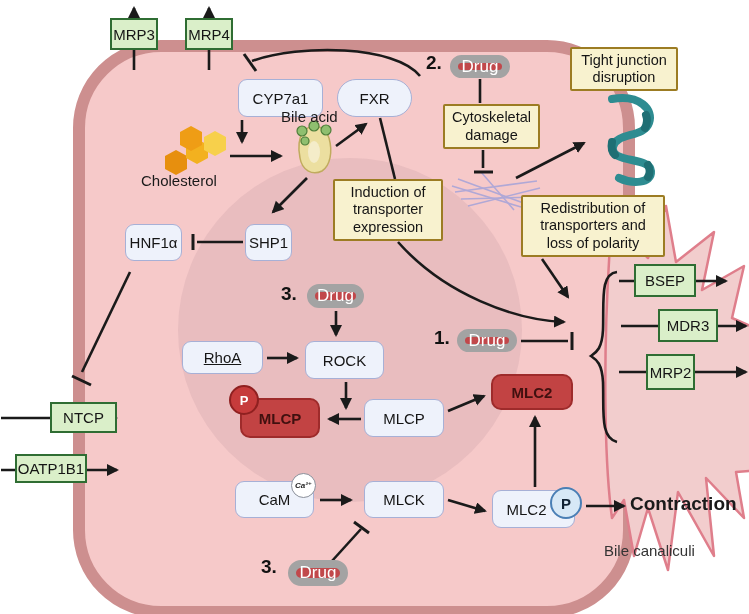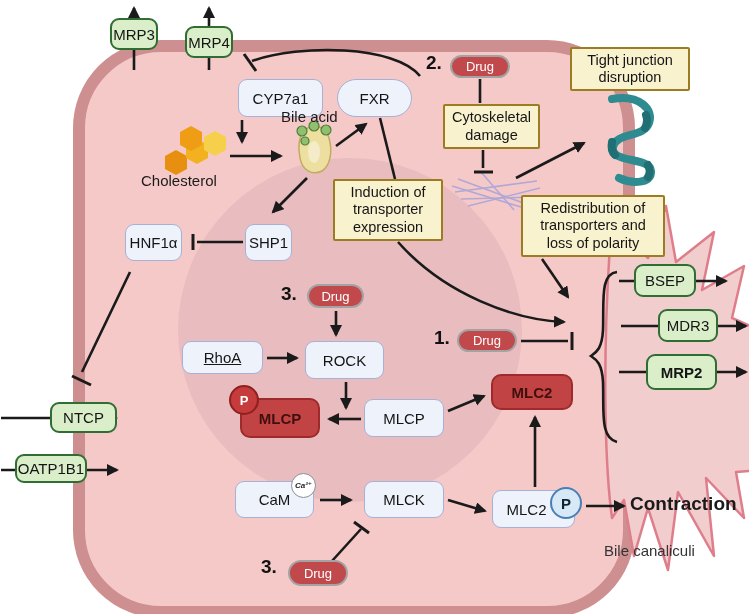--- a/index.html
+++ b/index.html
@@ -6,28 +6,28 @@
   #canvas{position:relative;width:749px;height:614px;overflow:hidden;background:#fff;
           font-family:"Liberation Sans","DejaVu Sans",sans-serif;color:#151515;}
   .abs{position:absolute;}
   #cell{left:73px;top:40px;width:562px;height:578px;box-sizing:border-box;
         background:#f6c9c9;border:12px solid #cd8f8f;border-radius:88px;}
   #nucleus{left:178px;top:158px;width:344px;height:344px;border-radius:50%;
            background:rgba(150,105,120,0.13);}
   svg.overlay{position:absolute;left:0;top:0;}
   .box{position:absolute;display:flex;align-items:center;justify-content:center;
        text-align:center;box-sizing:border-box;}
-  .green{background:#daefc9;border:2px solid #2f6d33;border-radius:9px;font-size:15px;}
+  .green{background:#daefc9;border:2px solid #2f6d33;border-radius:0;font-size:15px;}
   .blue{background:#eef2fb;border:1.6px solid #a7b0d6;border-radius:9px;font-size:15px;}
   .yellow{background:#f8f2cf;border:2px solid #9c7c23;border-radius:2px;
           font-size:14.5px;line-height:1.18;padding:2px 4px;}
   .redbox{background:#c24343;border:2px solid #9e2b2b;border-radius:10px;
           font-size:15px;font-weight:bold;color:#40100f;}
-  .pill{background:#c1484b;border:2px solid #a3a3a3;border-radius:999px;
-        color:#fff;font-size:13px;display:flex;align-items:center;justify-content:center;}
+  .pill{background:#c1484b;border:8px solid #a3a3a3;border-radius:999px;
+        color:#fff;font-size:17px;display:flex;align-items:center;justify-content:center;}
   .stepnum{position:absolute;font-weight:bold;font-size:19px;color:#111;}
   .pcircle{position:absolute;border-radius:50%;display:flex;align-items:center;
            justify-content:center;font-weight:bold;}
   .p-red{background:#c63b3b;border:2px solid #8f2020;color:#fff;font-size:13px;}
   .p-blue{background:#d7e8f6;border:2px solid #4a7fb5;color:#123;font-size:15px;}
   .ca{background:#fff;border:1.5px solid #8a8f9a;color:#222;font-size:8px;}
   .lbl{position:absolute;font-size:15px;color:#1a1a1a;}
 </style>
 </head>
 <body>
@@ -138,26 +138,26 @@
       <line x1="320" y1="500" x2="351" y2="500" marker-end="url(#ah)"></line>
       <line x1="448" y1="500" x2="485" y2="511" marker-end="url(#ah)"></line>
       <line x1="586" y1="506" x2="624" y2="506" marker-end="url(#ah)"></line>
 
       <line x1="332" y1="561" x2="361" y2="529"></line>
       <line x1="354" y1="522" x2="369" y2="533" stroke-width="3"></line>
     </g>
   </svg>
 
   <div class="box green" style="left:110px;top:18px;width:48px;height:32px;">MRP3</div>
-  <div class="box green" style="left:185px;top:26px;width:48px;height:32px;">MRP4</div>
+  <div class="box green" style="left:185px;top:18px;width:48px;height:32px;">MRP4</div>
   <div class="box green" style="left:18px;top:402px;width:67px;height:31px;margin-left:32px;">NTCP</div>
   <div class="box green" style="left:15px;top:454px;width:72px;height:29px;">OATP1B1</div>
   <div class="box green" style="left:634px;top:264px;width:62px;height:33px;">BSEP</div>
   <div class="box green" style="left:658px;top:309px;width:60px;height:33px;">MDR3</div>
-  <div class="box green" style="left:646px;top:354px;width:71px;height:36px;font-weight:bold;">MRP2</div>
+  <div class="box green" style="left:646px;top:354px;width:49px;height:36px;">MRP2</div>
 
   <div class="box blue" style="left:200px;top:79px;width:85px;height:38px;margin-left:38px;">CYP7a1</div>
   <div class="box blue" style="left:337px;top:79px;width:75px;height:38px;border-radius:19px;">FXR</div>
   <div class="box blue" style="left:125px;top:224px;width:57px;height:37px;">HNF1α</div>
   <div class="box blue" style="left:245px;top:224px;width:47px;height:37px;">SHP1</div>
   <div class="box blue" style="left:182px;top:341px;width:81px;height:33px;text-decoration:underline;">RhoA</div>
   <div class="box blue" style="left:305px;top:341px;width:79px;height:38px;">ROCK</div>
 
   <div class="box redbox" style="left:240px;top:398px;width:80px;height:40px;">MLCP</div>
   <div class="pcircle p-red" style="left:229px;top:385px;width:26px;height:26px;">P</div>
@@ -165,21 +165,21 @@
   <div class="box blue" style="left:364px;top:399px;width:80px;height:38px;">MLCP</div>
 
   <div class="box redbox" style="left:491px;top:374px;width:82px;height:36px;">MLC2</div>
 
   <div class="box blue" style="left:235px;top:481px;width:79px;height:37px;">CaM</div>
   <div class="pcircle ca" style="left:291px;top:473px;width:23px;height:23px;font-style:italic;">Ca²⁺</div>
   <div class="box blue" style="left:364px;top:481px;width:80px;height:37px;">MLCK</div>
   <div class="box blue" style="left:492px;top:490px;width:83px;height:38px;padding-right:14px;">MLC2</div>
   <div class="pcircle p-blue" style="left:550px;top:487px;width:28px;height:28px;">P</div>
 
-  <div class="box yellow" style="left:570px;top:47px;width:120px;height:44px;">Tight junction disruption</div>
+  <div class="box yellow" style="left:570px;top:47px;width:108px;height:44px;">Tight junction disruption</div>
   <div class="box yellow" style="left:443px;top:104px;width:97px;height:45px;">Cytoskeletal damage</div>
   <div class="box yellow" style="left:333px;top:179px;width:110px;height:62px;">Induction of transporter expression</div>
   <div class="box yellow" style="left:521px;top:195px;width:144px;height:62px;">Redistribution of transporters and loss of polarity</div>
 
   <div class="stepnum" style="left:426px;top:52px;">2.</div>
   <div class="box pill" style="left:450px;top:55px;width:60px;height:23px;">Drug</div>
 
   <div class="stepnum" style="left:281px;top:283px;">3.</div>
   <div class="box pill" style="left:307px;top:284px;width:57px;height:24px;">Drug</div>
 

